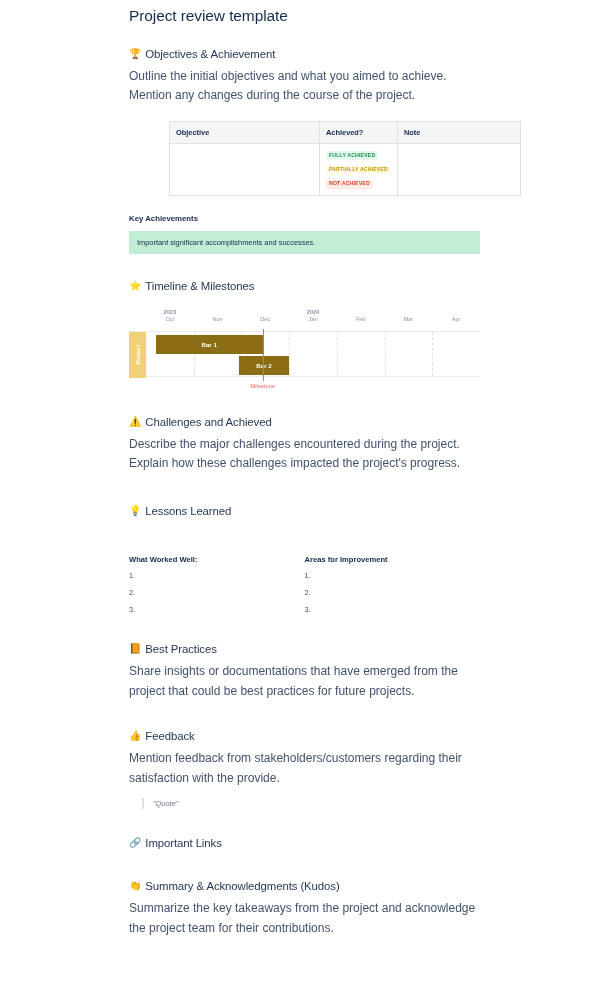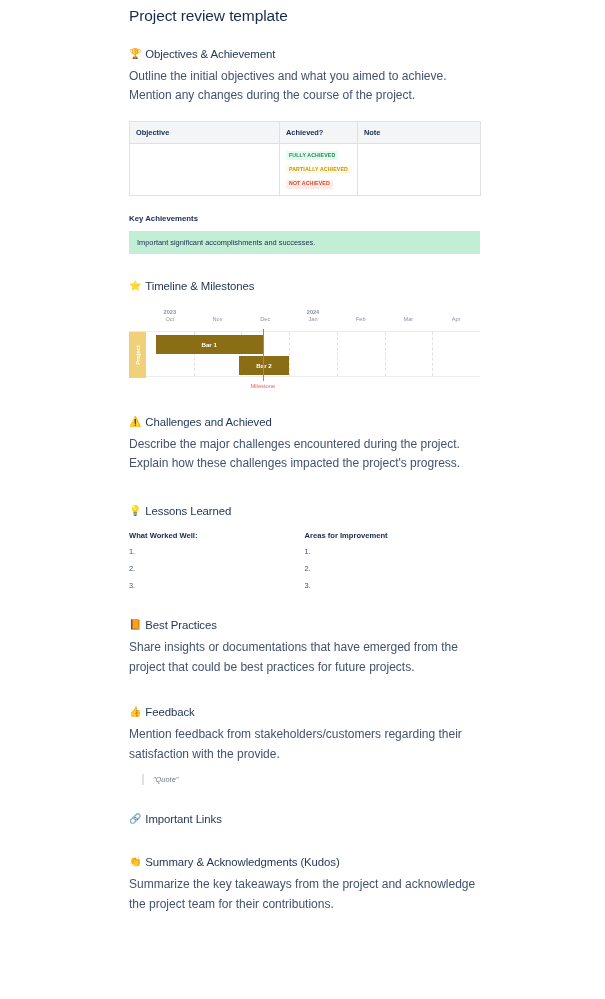--- a/index.html
+++ b/index.html
@@ -81,20 +81,21 @@
     color: #42526e;
     margin: 7px 0 0 0;
   }
 
   
   .obj-table {
     margin-top: 15px;
     border-collapse: collapse;
     width: 351px;
     table-layout: fixed;
+    margin-left: 40px;
   }
   .obj-table th, .obj-table td {
     border: 1px solid #dfe1e6;
     font-size: 7.4px;
     text-align: left;
     vertical-align: top;
     padding: 6px 6px;
   }
   .obj-table th {
     background: #f4f5f7;
@@ -226,21 +227,21 @@
     white-space: nowrap;
     transform: translateX(-50%);
   }
 
   
   .two-col {
     display: flex;
     margin-top: 14px;
     width: 351px;
   }
-  .two-col .col { width: 50%; }
+  .two-col .col { width: 50%; margin-top: 24px; }
   .col-h {
     font-size: 7.6px;
     font-weight: 700;
     color: #172b4d;
     margin: 0 0 7px 0;
   }
   .num-item {
     font-size: 7.4px;
     color: #42526e;
     margin-bottom: 8px;

